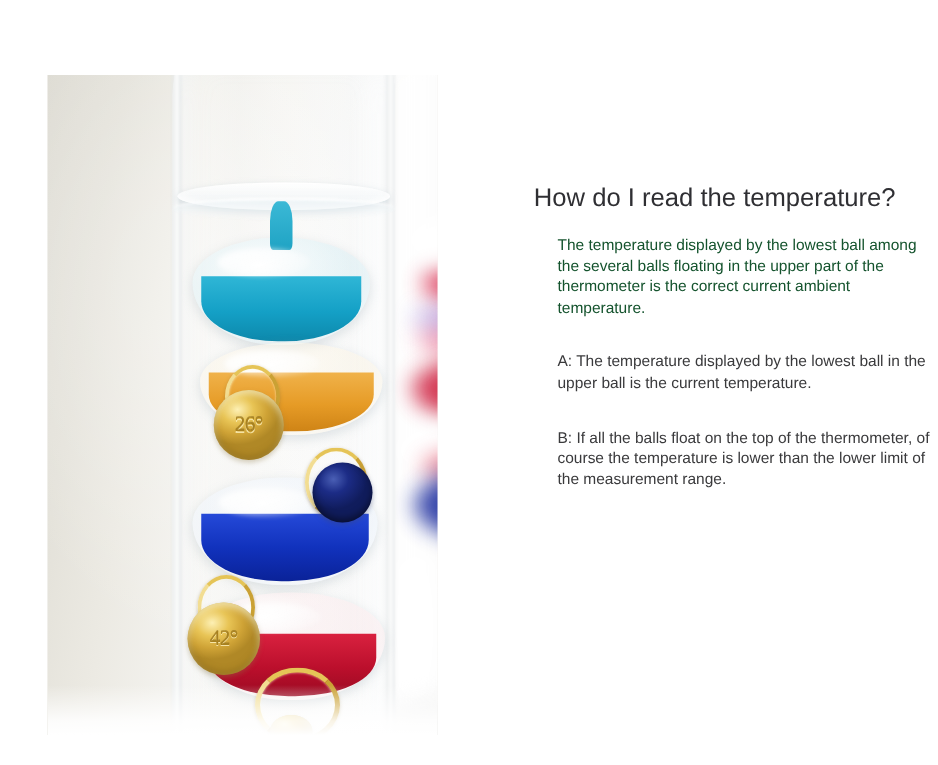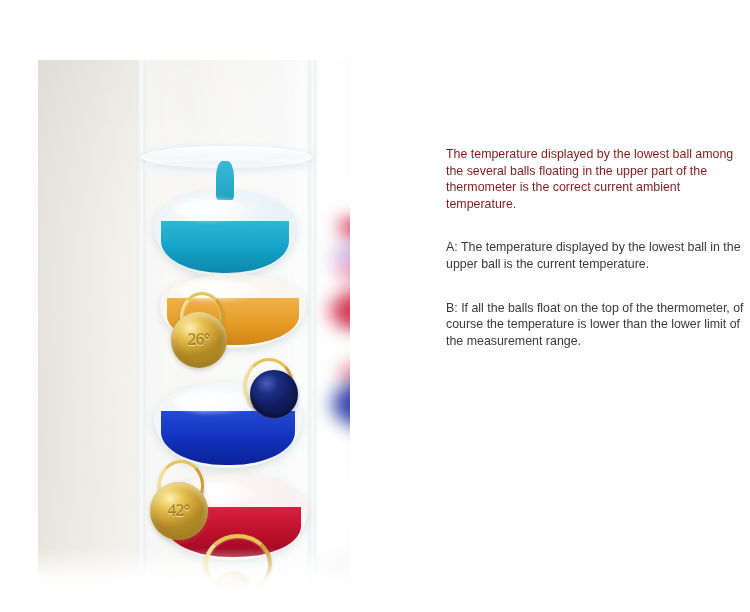--- a/index.html
+++ b/index.html
@@ -217,21 +217,21 @@
     font-weight: normal;
     margin: 0 0 16px 0;
     white-space: nowrap;
   }
   .para {
     margin: 0 0 0 19px;
     font-size: 12.4px;
     line-height: 16.6px;
     color: #3a3a3c;
   }
-  .para.intro { color: #7f1d1d; }
+  .para.intro { color: #14532d; }
   .para + .para { margin-top: 27px; }
 </style>
 </head>
 <body>
 
 <div id="photo-panel">
 
   <div class="backdrop"></div>
   <div class="backdrop-vign"></div>
 
@@ -288,17 +288,18 @@
   <div class="ring" style="left:120px; top:400px; width:40px; height:46px;"></div>
   <div class="tag tag-gold" style="left:112px; top:422px; width:58px; height:58px; font-size:17px;">42°</div>
 
   <div class="ring" style="left:166px; top:474px; width:60px; height:52px; border-width:4px;"></div>
   <div class="tag tag-gold" style="left:178px; top:512px; width:34px; height:26px; font-size:10px;"></div>
 
   <div class="photo-bottom-fade"></div>
 </div>
 
 <div id="text-panel">
+  <h1 id="page-heading">How do I read the temperature?</h1>
 
   <p class="para intro">The temperature displayed by the lowest ball among the several balls floating in the upper part of the thermometer is the correct current ambient temperature.</p>
   <p class="para">A: The temperature displayed by the lowest ball in the upper ball is the current temperature.</p>
   <p class="para">B: If all the balls float on the top of the thermometer, of course the temperature is lower than the lower limit of the measurement range.</p>
 </div>
 
 </body></html>

